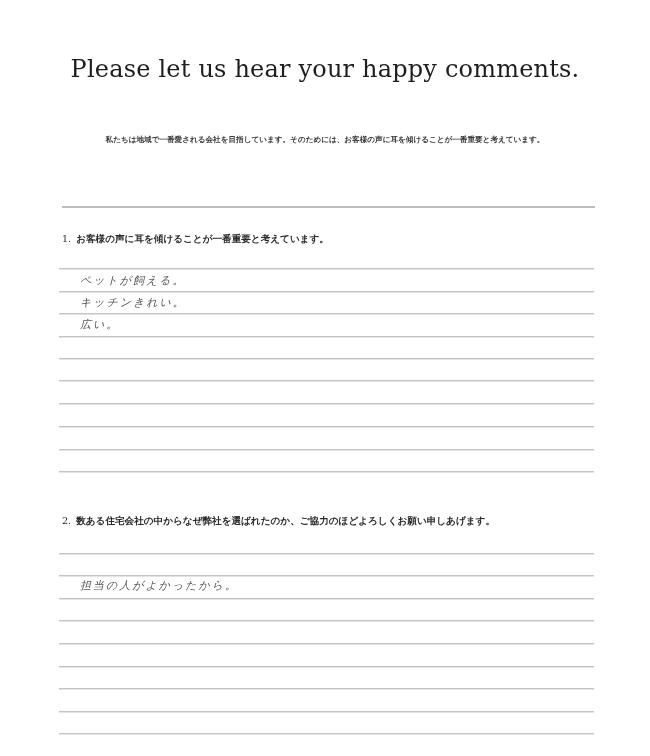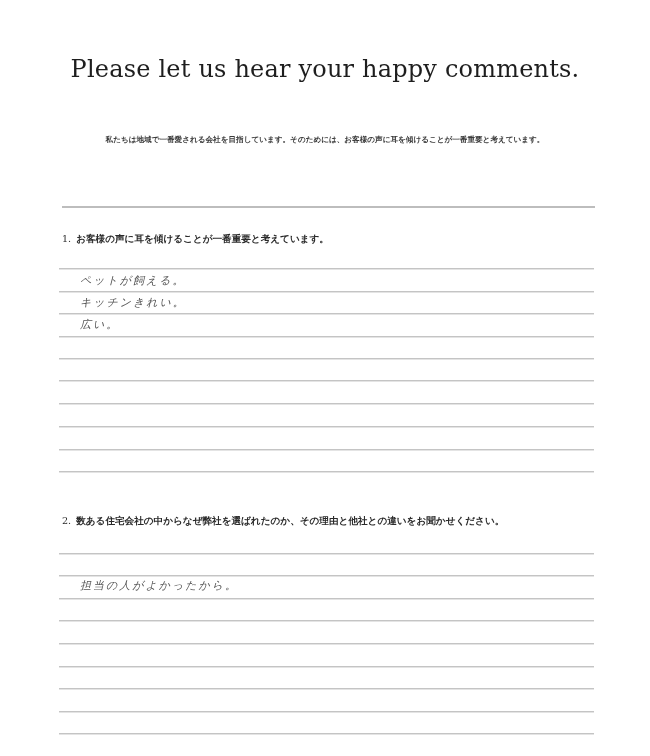--- a/index.html
+++ b/index.html
@@ -122,21 +122,21 @@
     <div class="rule" style="top:426px"></div>
     <div class="rule" style="top:449px"></div>
     <div class="rule" style="top:471px"></div>
 
     <div class="answer" style="top:273px">ペットが飼える。</div>
     <div class="answer" style="top:295px">キッチンきれい。</div>
     <div class="answer" style="top:317px">広い。</div>
   </div>
 
   <div class="question q2">
-    <span class="num">2.</span><span>数ある住宅会社の中からなぜ弊社を選ばれたのか、その理由と他社との違いをお聞かせください。</span>
+    <span class="num">2.</span><span>数ある住宅会社の中からなぜ弊社を選ばれたのか、ご協力のほどよろしくお願い申しあげます。</span>
   </div>
 
   <div>
     <div class="rule" style="top:553px"></div>
     <div class="rule" style="top:575px"></div>
     <div class="rule" style="top:598px"></div>
     <div class="rule" style="top:620px"></div>
     <div class="rule" style="top:643px"></div>
     <div class="rule" style="top:666px"></div>
     <div class="rule" style="top:688px"></div>

